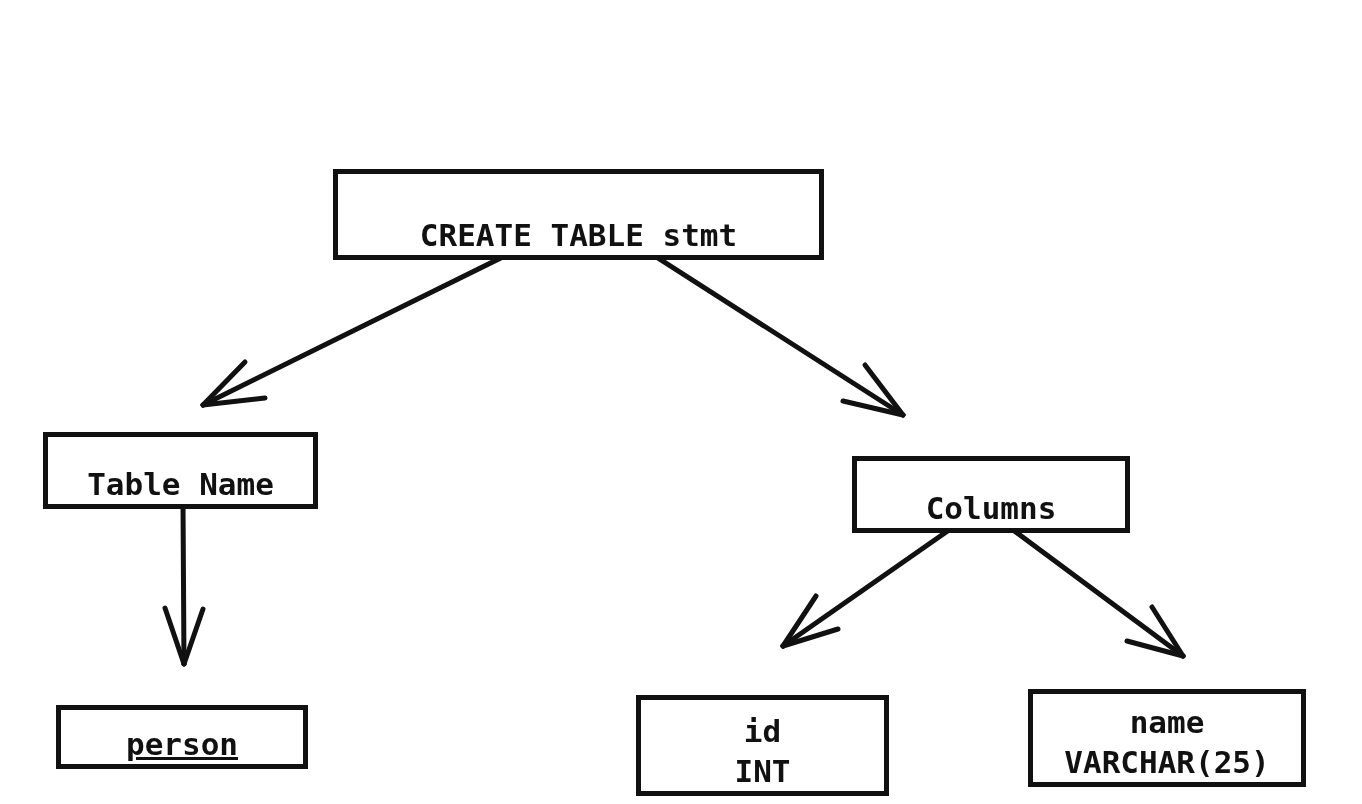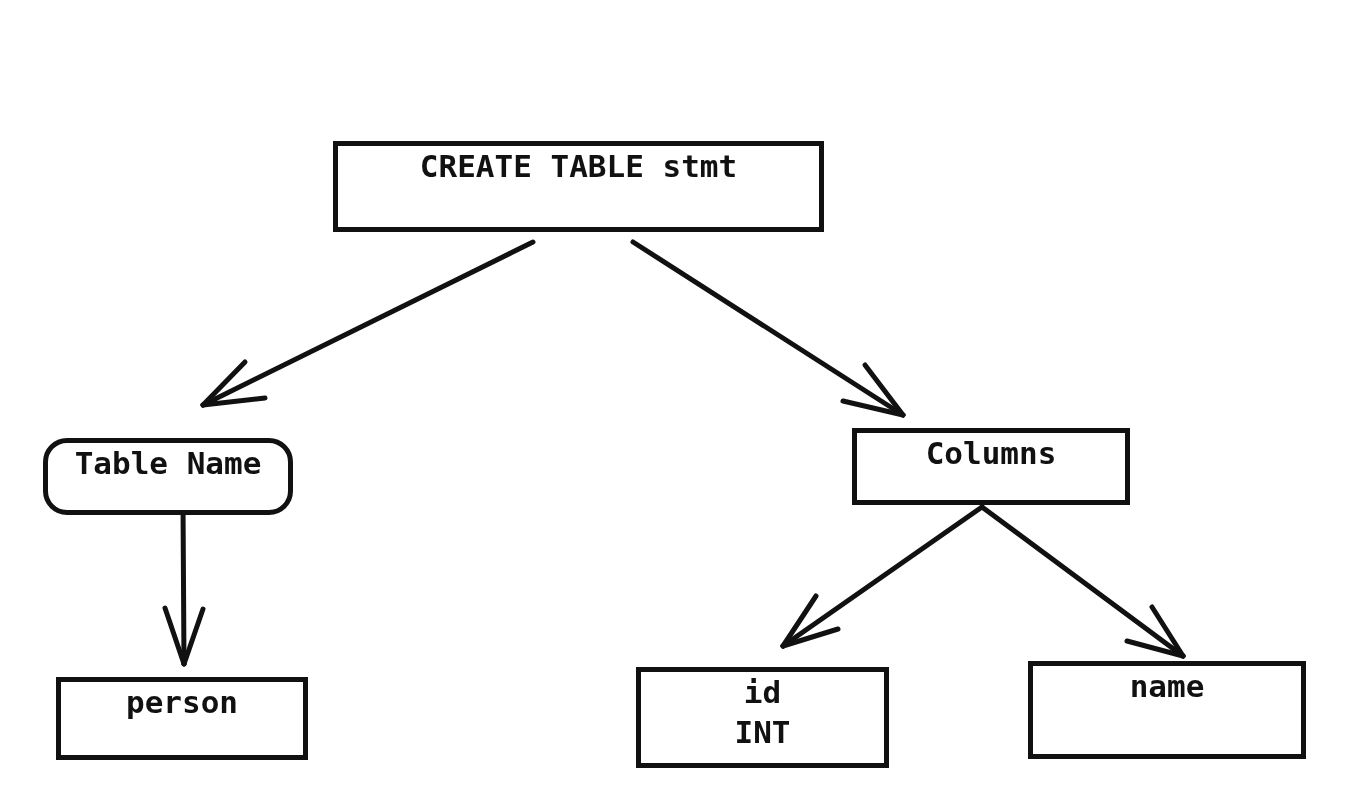--- a/index.html
+++ b/index.html
@@ -39,22 +39,23 @@
     stroke-width:5;
     stroke-linecap:round;
   }
   .node{
     position:absolute;
     border:5px solid var(--ink);
     background:var(--bg);
     display:flex;
     flex-direction:column;
     align-items:center;
-    justify-content:flex-start;
+    justify-content:flex-end;
     color:var(--ink);
+    margin-top:28px;
   }
   .node-line{
     font-size:31px;
     font-weight:bold;
     line-height:40px;
     white-space:pre;
     text-align:center;
   }
 </style>
 </head>
@@ -77,30 +78,31 @@
       <line x1="838" y1="629" x2="783" y2="646"></line>
       <line x1="982" y1="507" x2="1183" y2="656"></line>
       <line x1="1152" y1="607" x2="1183" y2="656"></line>
       <line x1="1127" y1="641" x2="1183" y2="656"></line>
     </svg>
 
   <div>
       <div class="node" style="left: 333px; top: 141px; width: 491px; height: 91px;">
         <div class="node-line">CREATE TABLE stmt</div>
       </div>
-      <div class="node" style="left: 43px; top: 438px; width: 250px; height: 77px; border-radius: 24px;">
+      <div class="node" style="left: 43px; top: 404px; width: 275px; height: 77px;">
         <div class="node-line">Table Name</div>
       </div>
       <div class="node" style="left: 852px; top: 428px; width: 278px; height: 77px;">
         <div class="node-line">Columns</div>
       </div>
-      <div class="node" style="left: 56px; top: 677px; width: 252px; height: 83px;">
+      <div class="node" style="left: 56px; top: 677px; width: 252px; height: 64px; text-decoration: underline;">
         <div class="node-line">person</div>
       </div>
       <div class="node" style="left: 636px; top: 667px; width: 253px; height: 101px;">
         <div class="node-line">id</div>
         <div class="node-line">INT</div>
       </div>
       <div class="node" style="left: 1028px; top: 661px; width: 278px; height: 98px;">
         <div class="node-line">name</div>
+        <div class="node-line">VARCHAR(25)</div>
       </div>
     </div>
 </div>
 
 </body></html>

